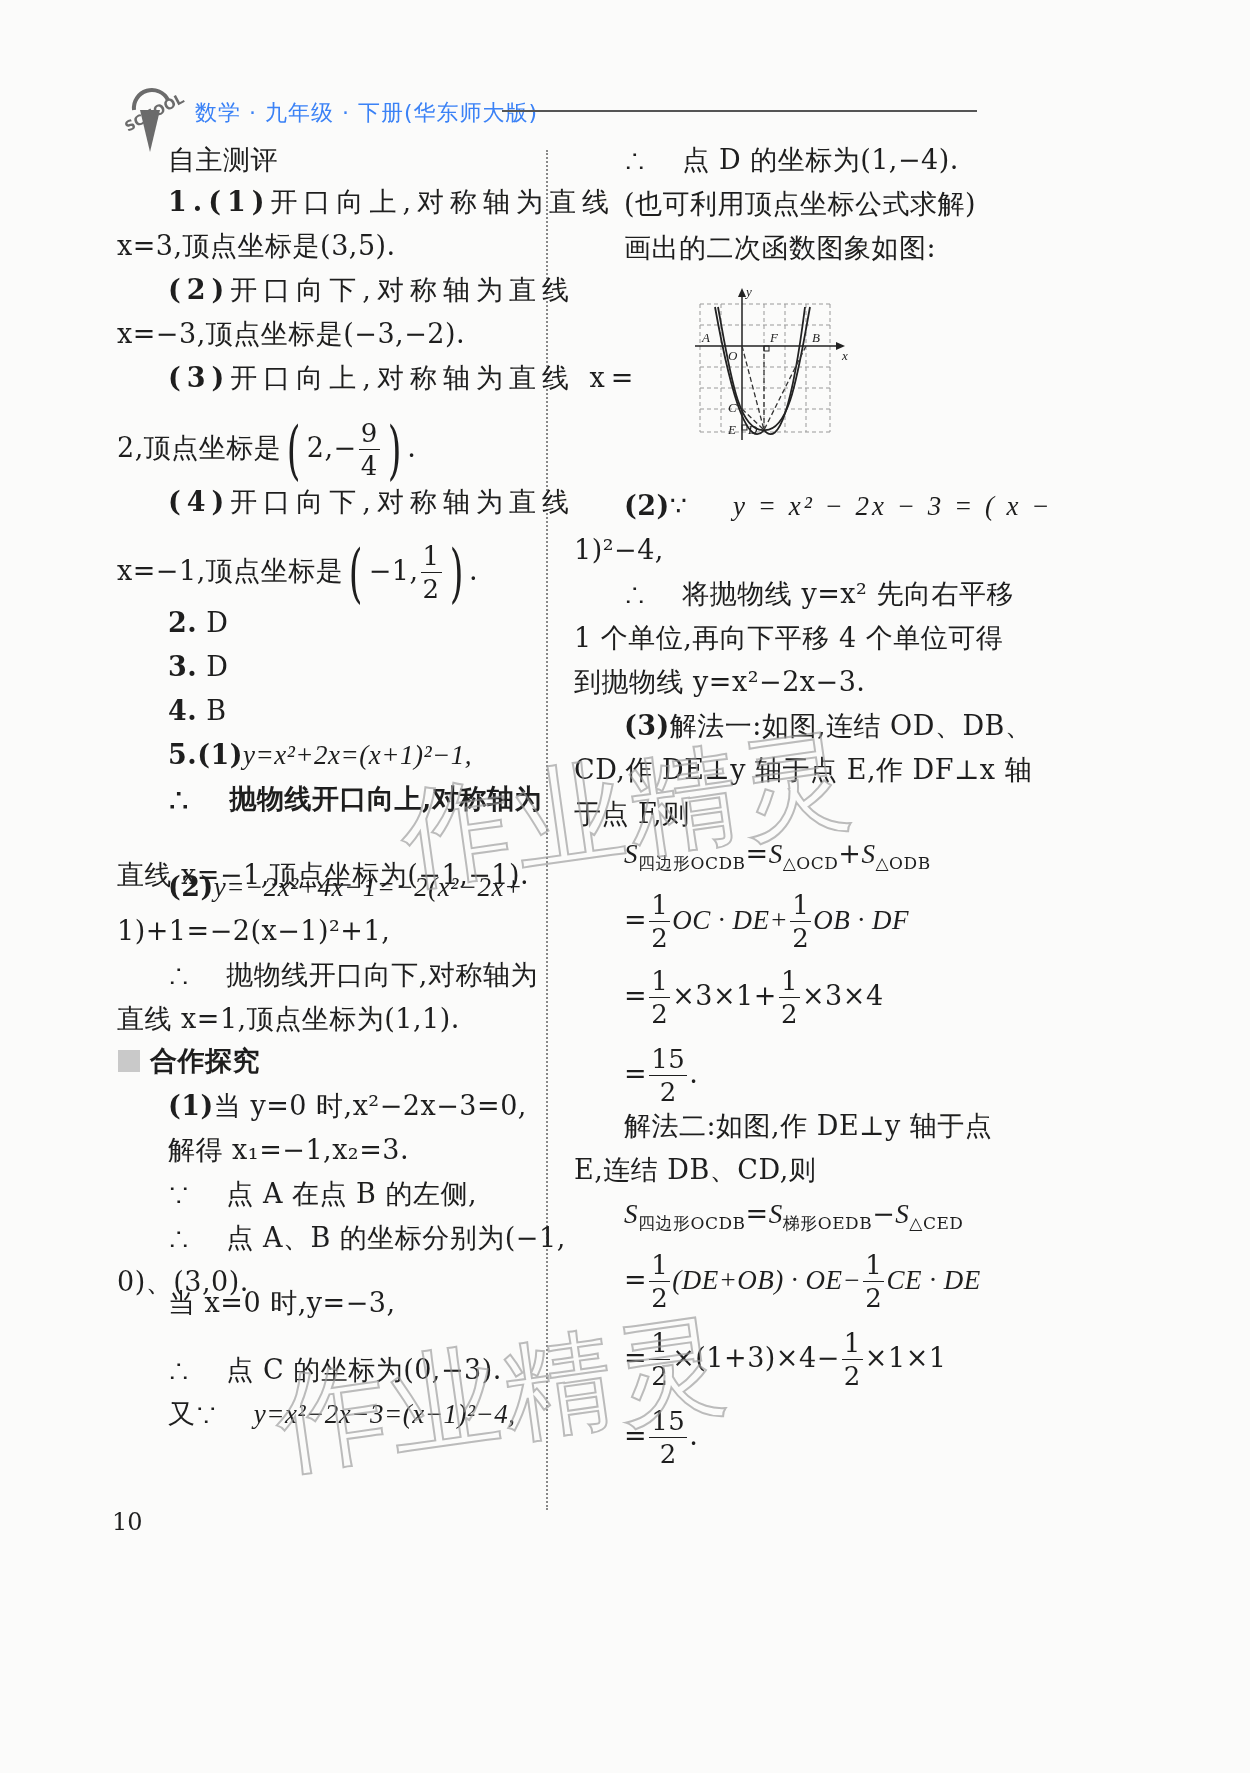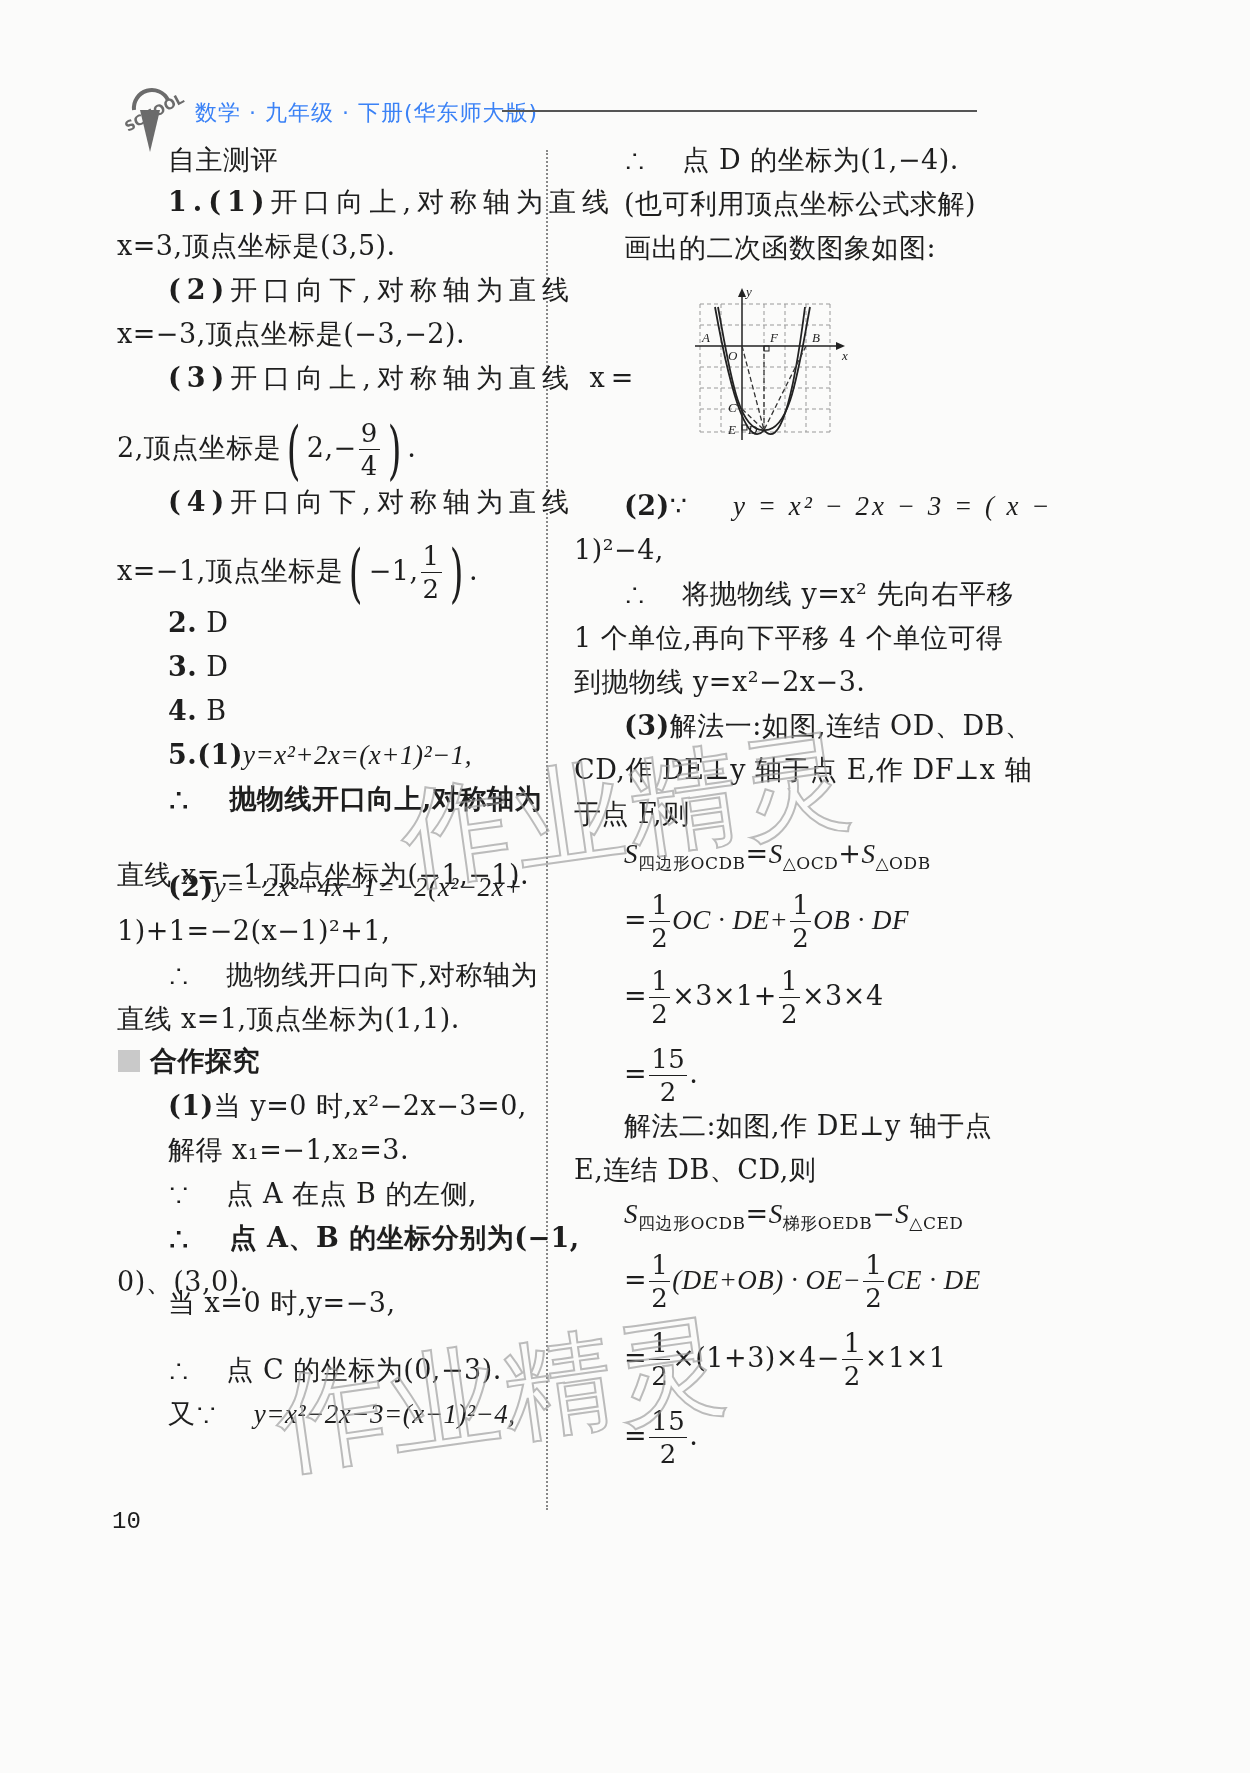--- a/index.html
+++ b/index.html
@@ -20,21 +20,21 @@
   .frac .num { border-bottom: 1.5px solid #1e1e1e; padding-bottom: 3px; }
   .frac .den { padding-top: 3px; }
   .bigparen { display: inline-block; font-size: 64px; line-height: 36px; vertical-align: middle; transform: scaleX(0.55); font-weight: 100; }
   .header-text { font-family: "DejaVu Sans", sans-serif; font-size: 22px; color: #3b82f6; letter-spacing: 1px; }
   .rule { height: 1.5px; background: #555; }
   .divider { border-left: 2px dotted #888; }
   .section-square { width: 22px; height: 22px; background: #c9c9c9; }
   .section-title { font-family: "DejaVu Sans", sans-serif; font-size: 27px; font-weight: bold; }
   .heading { font-family: "DejaVu Sans", sans-serif; font-size: 27px; }
   .watermark { font-family: "DejaVu Sans", sans-serif; font-size: 110px; color: transparent; -webkit-text-stroke: 2px #9a9a9a; letter-spacing: 4px; transform: rotate(-8deg); opacity: 0.65; }
-  .pagenum { font-size: 24px; font-family: Liberation Mono, monospace; }
+  .pagenum { font-size: 24px; }
 </style>
 </head>
 <body>
 
 <div class="abs" style="left:118px; top:80px; width:70px; height:80px;">
   <svg width="70" height="80" viewBox="0 0 70 80">
     <path d="M22 30 L32 72 L42 30 Z" fill="#6b6b6b"></path>
     <path d="M16 30 A18 18 0 0 1 50 20" fill="none" stroke="#6b6b6b" stroke-width="4"></path>
     <text x="2" y="40" font-size="14" font-weight="bold" fill="#6b6b6b" font-family="DejaVu Sans, sans-serif" transform="rotate(-28 30 30)">SCHOOL</text>
   </svg>
@@ -94,21 +94,21 @@
 <div class="abs section-square" style="left:118px; top:1050px;"></div>
 <div class="line section-title" style="left:150px; top:1043px;">合作探究</div>
 
 <div class="line" style="left:168px; top:1088px;">
   <b>(1)</b><span>当 y=0 时,x²−2x−3=0,</span>
 </div>
 <div class="line" style="left:168px; top:1132px;">解得 x₁=−1,x₂=3.</div>
 <div class="line" style="left:168px; top:1176px;">
   <span>∵</span>&nbsp;&nbsp;&nbsp;&nbsp;<span>点 A 在点 B 的左侧,</span>
 </div>
-<div class="line" style="left:168px; top:1220px;font-weight:bold;">
+<div class="line" style="left:168px; top:1220px;">
   <span>∴</span>&nbsp;&nbsp;&nbsp;&nbsp;<span>点 A、B 的坐标分别为(−1,</span>
 </div>
 <div class="line" style="left:117px; top:1264px;">0)、(3,0).</div>
 <div class="line" style="left:168px; top:1285px;">当 x=0 时,y=−3,</div>
 <div class="line" style="left:168px; top:1352px;">
   <span>∴</span>&nbsp;&nbsp;&nbsp;&nbsp;<span>点 C 的坐标为(0,−3).</span>
 </div>
 <div class="line" style="left:168px; top:1396px;">
   <span>又∵</span>&nbsp;&nbsp;&nbsp;&nbsp;<span class="it">y=x²−2x−3=(x−1)²−4,</span>
 </div>

